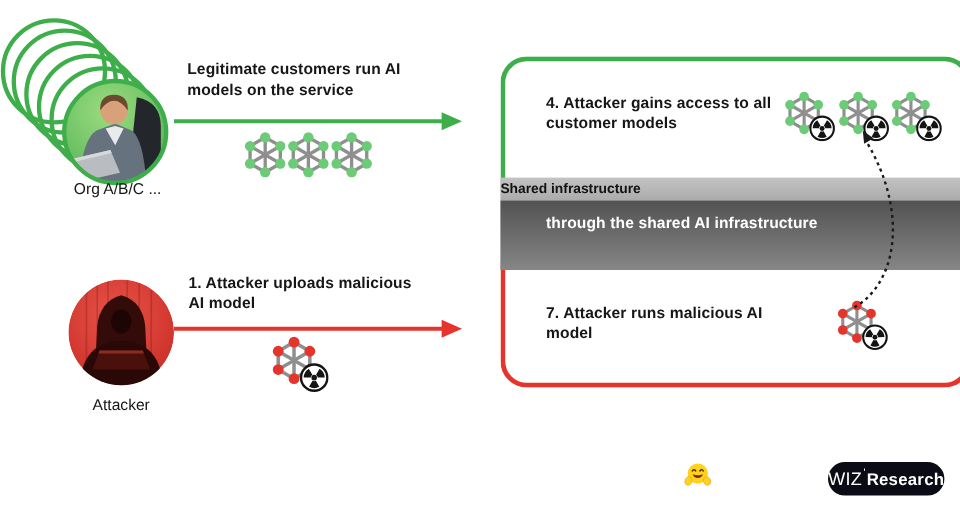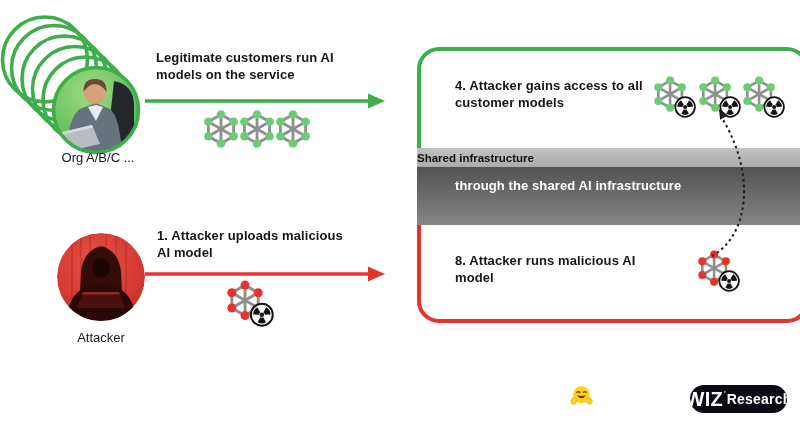--- a/index.html
+++ b/index.html
@@ -22,21 +22,21 @@
   .panel .lateral-bar{position:absolute;left:0;top:120px;width:392px;height:58px;
       background:linear-gradient(180deg,var(--darkbar-top),var(--darkbar-bottom));}
   .panel .lateral-text{position:absolute;left:38px;top:130px;color:#fff;}
   .mol{position:absolute;display:block;}
 
   
   .hf{position:absolute;left:570px;top:384px;display:flex;align-items:center;gap:7px;}
   .hf .hf-text{font-weight:bold;font-size:13.5px;color:var(--hf-text);letter-spacing:.1px;}
   .wiz{position:absolute;left:690px;top:385px;width:97px;height:28px;border-radius:15px;
        background:var(--wiz-bg);display:flex;align-items:center;justify-content:center;color:#fff;}
-  .wiz .wiz-bold{font-weight:bold;font-size:20px;letter-spacing:.3px;}
+  .wiz .wiz-bold{font-weight:normal;font-size:15px;letter-spacing:.3px;}
   .wiz .wiz-mark{font-size:9px;line-height:1;align-self:flex-start;margin:5px 1px 0 1px;}
   .wiz .wiz-rest{font-weight:bold;font-size:14px;letter-spacing:.2px;}
 </style>
 </head>
 <body>
 
 <div class="canvas">
 
   <svg class="abs" style="left:0;top:5px" width="150" height="160" viewBox="0 0 150 160">
     <defs>
@@ -282,21 +282,21 @@
 
     <div class="shared-bar">
       <span>Shared infrastructure</span>
     </div>
     <div class="lateral-bar"></div>
     <div class="h lateral-text" style="color:#fff">
       <span>through the shared AI infrastructure</span>
     </div>
 
     <div class="abs h" style="left:38px;top:205px">
-      <span>8. Attacker runs malicious AI</span>
+      <span>7. Attacker runs malicious AI</span>
       <span>model</span>
     </div>
     <span class="mol" style="left:281px;top:203px"><svg width="42" height="42" viewBox="2.2 2.4 38.6 38.4">
           <g stroke="#8F8F8F" stroke-width="2.4">
             <line x1="17.00" y1="6.50" x2="6.17" y2="12.75"></line>
             <line x1="6.17" y1="12.75" x2="6.17" y2="25.25"></line>
             <line x1="6.17" y1="25.25" x2="17.00" y2="31.50"></line>
             <line x1="17.00" y1="31.50" x2="27.83" y2="25.25"></line>
             <line x1="27.83" y1="25.25" x2="27.83" y2="12.75"></line>
             <line x1="27.83" y1="12.75" x2="17.00" y2="6.50"></line>

